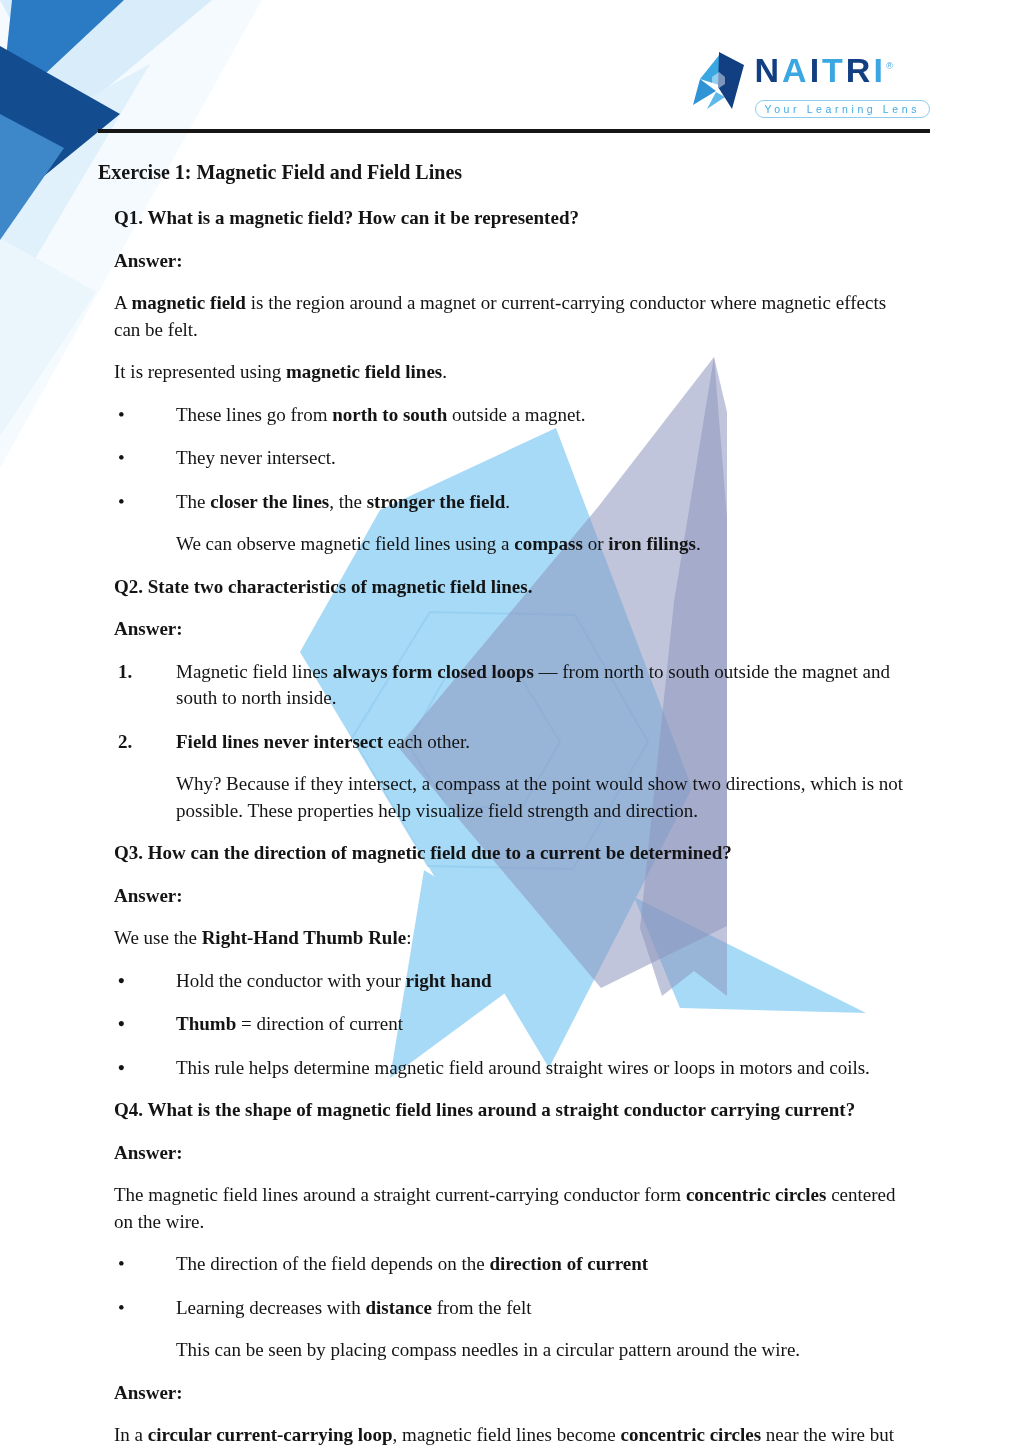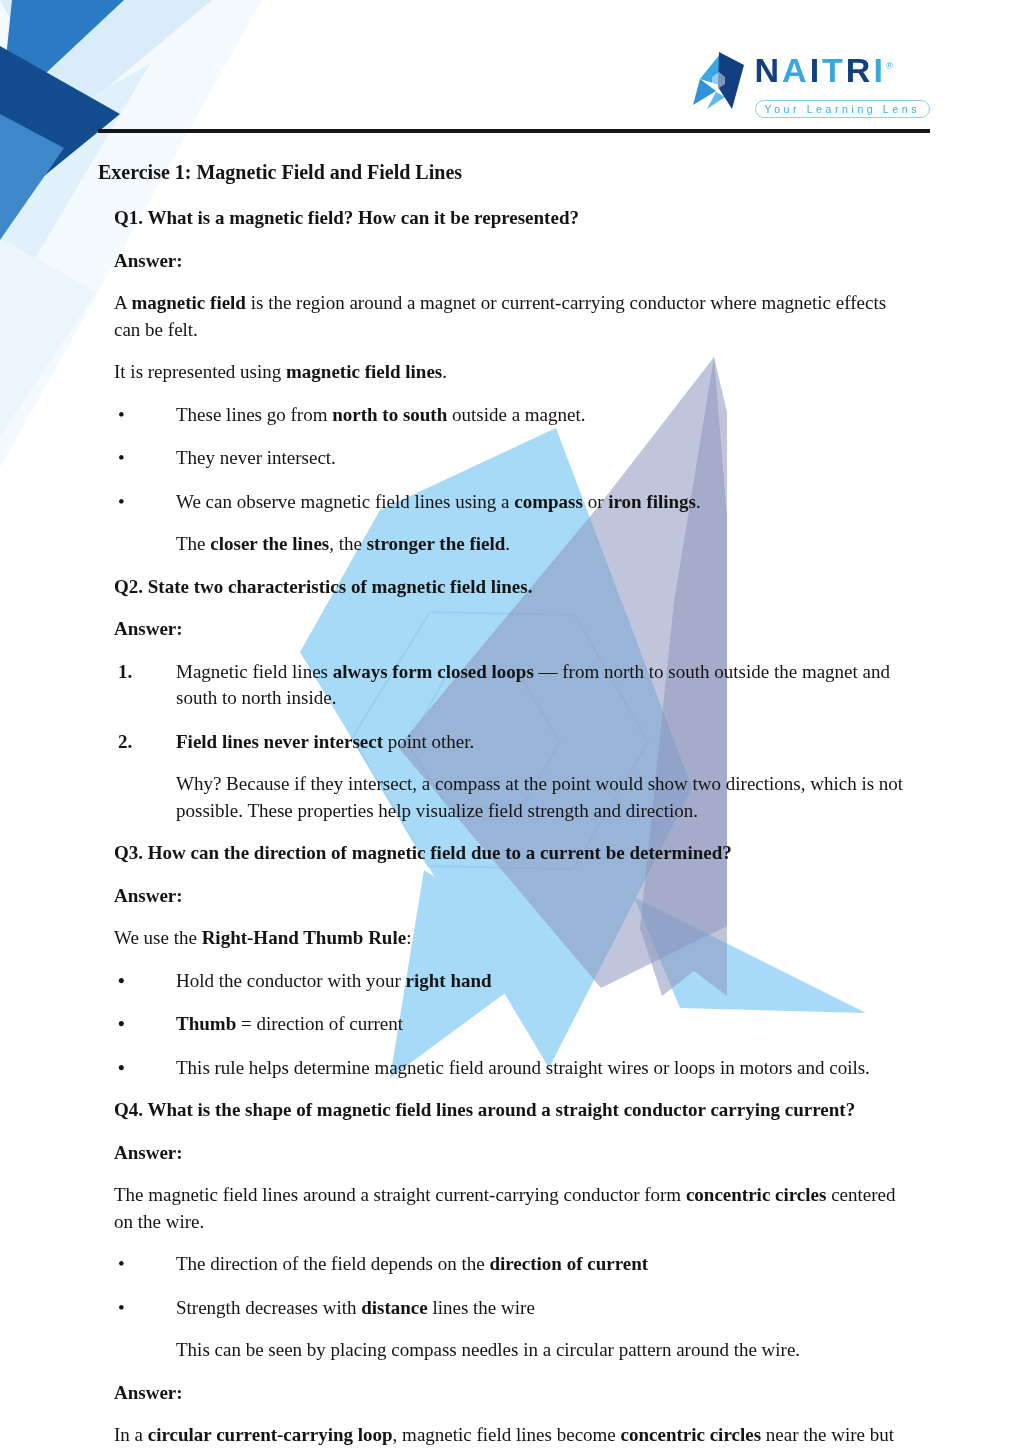--- a/index.html
+++ b/index.html
@@ -97,37 +97,37 @@
         <li>
           <span class="mk">•</span>
           <p><span>These lines go from </span><b>north to south</b><span> outside a magnet.</span></p>
         </li>
         <li>
           <span class="mk">•</span>
           <p><span>They never intersect.</span></p>
         </li>
         <li>
           <span class="mk">•</span>
+          <p><span>The </span><b>closer the lines</b><span>, the </span><b>stronger the field</b><span>.</span></p>
           <p><span>We can observe magnetic field lines using a </span><b>compass</b><span> or </span><b>iron filings</b><span>.</span></p>
-          <p><span>The </span><b>closer the lines</b><span>, the </span><b>stronger the field</b><span>.</span></p>
         </li>
       </ul>
     </section>
 
     <section class="qa">
       <p class="q"><b>Q2. State two characteristics of magnetic field lines.</b></p>
       <p class="q">Answer:</p>
       <ol class="nlist">
         <li>
           <span class="mk num">1.</span>
           <p><span>Magnetic field lines </span><b>always form closed loops</b><span> — from north to south outside the magnet and south to north inside.</span></p>
         </li>
         <li>
           <span class="mk num">2.</span>
-          <p><b>Field lines never intersect</b><span> point other.</span></p>
+          <p><b>Field lines never intersect</b><span> each other.</span></p>
           <p><span>Why? Because if they intersect, a compass at the point would show two directions, which is not possible. These properties help visualize field strength and direction.</span></p>
         </li>
       </ol>
     </section>
 
     <section class="qa">
       <p class="q"><b>Q3. How can the direction of magnetic field due to a current be determined?</b></p>
       <p class="q">Answer:</p>
       <p><span>We use the </span><b>Right-Hand Thumb Rule</b><span>:</span></p>
       <ul class="blist bold-mk">
@@ -150,21 +150,21 @@
       <p class="q"><b>Q4. What is the shape of magnetic field lines around a straight conductor carrying current?</b></p>
       <p class="q">Answer:</p>
       <p><span>The magnetic field lines around a straight current-carrying conductor form </span><b>concentric circles</b><span> centered on the wire.</span></p>
       <ul class="blist">
         <li>
           <span class="mk">•</span>
           <p><span>The direction of the field depends on the </span><b>direction of current</b></p>
         </li>
         <li>
           <span class="mk">•</span>
-          <p><span>Strength decreases with </span><b>distance</b><span> lines the wire</span></p>
+          <p><span>Learning decreases with </span><b>distance</b><span> from the felt</span></p>
           <p><span>This can be seen by placing compass needles in a circular pattern around the wire.</span></p>
         </li>
       </ul>
     </section>
 
     <section class="qa">
       <p class="q">Answer:</p>
       <p><span>In a </span><b>circular current-carrying loop</b><span>, magnetic field lines become </span><b>concentric circles</b><span> near the wire but </span><b>combine at the center</b><span>, creating a </span><b>strong, uniform field</b><span>.</span></p>
     </section>
   </main>

